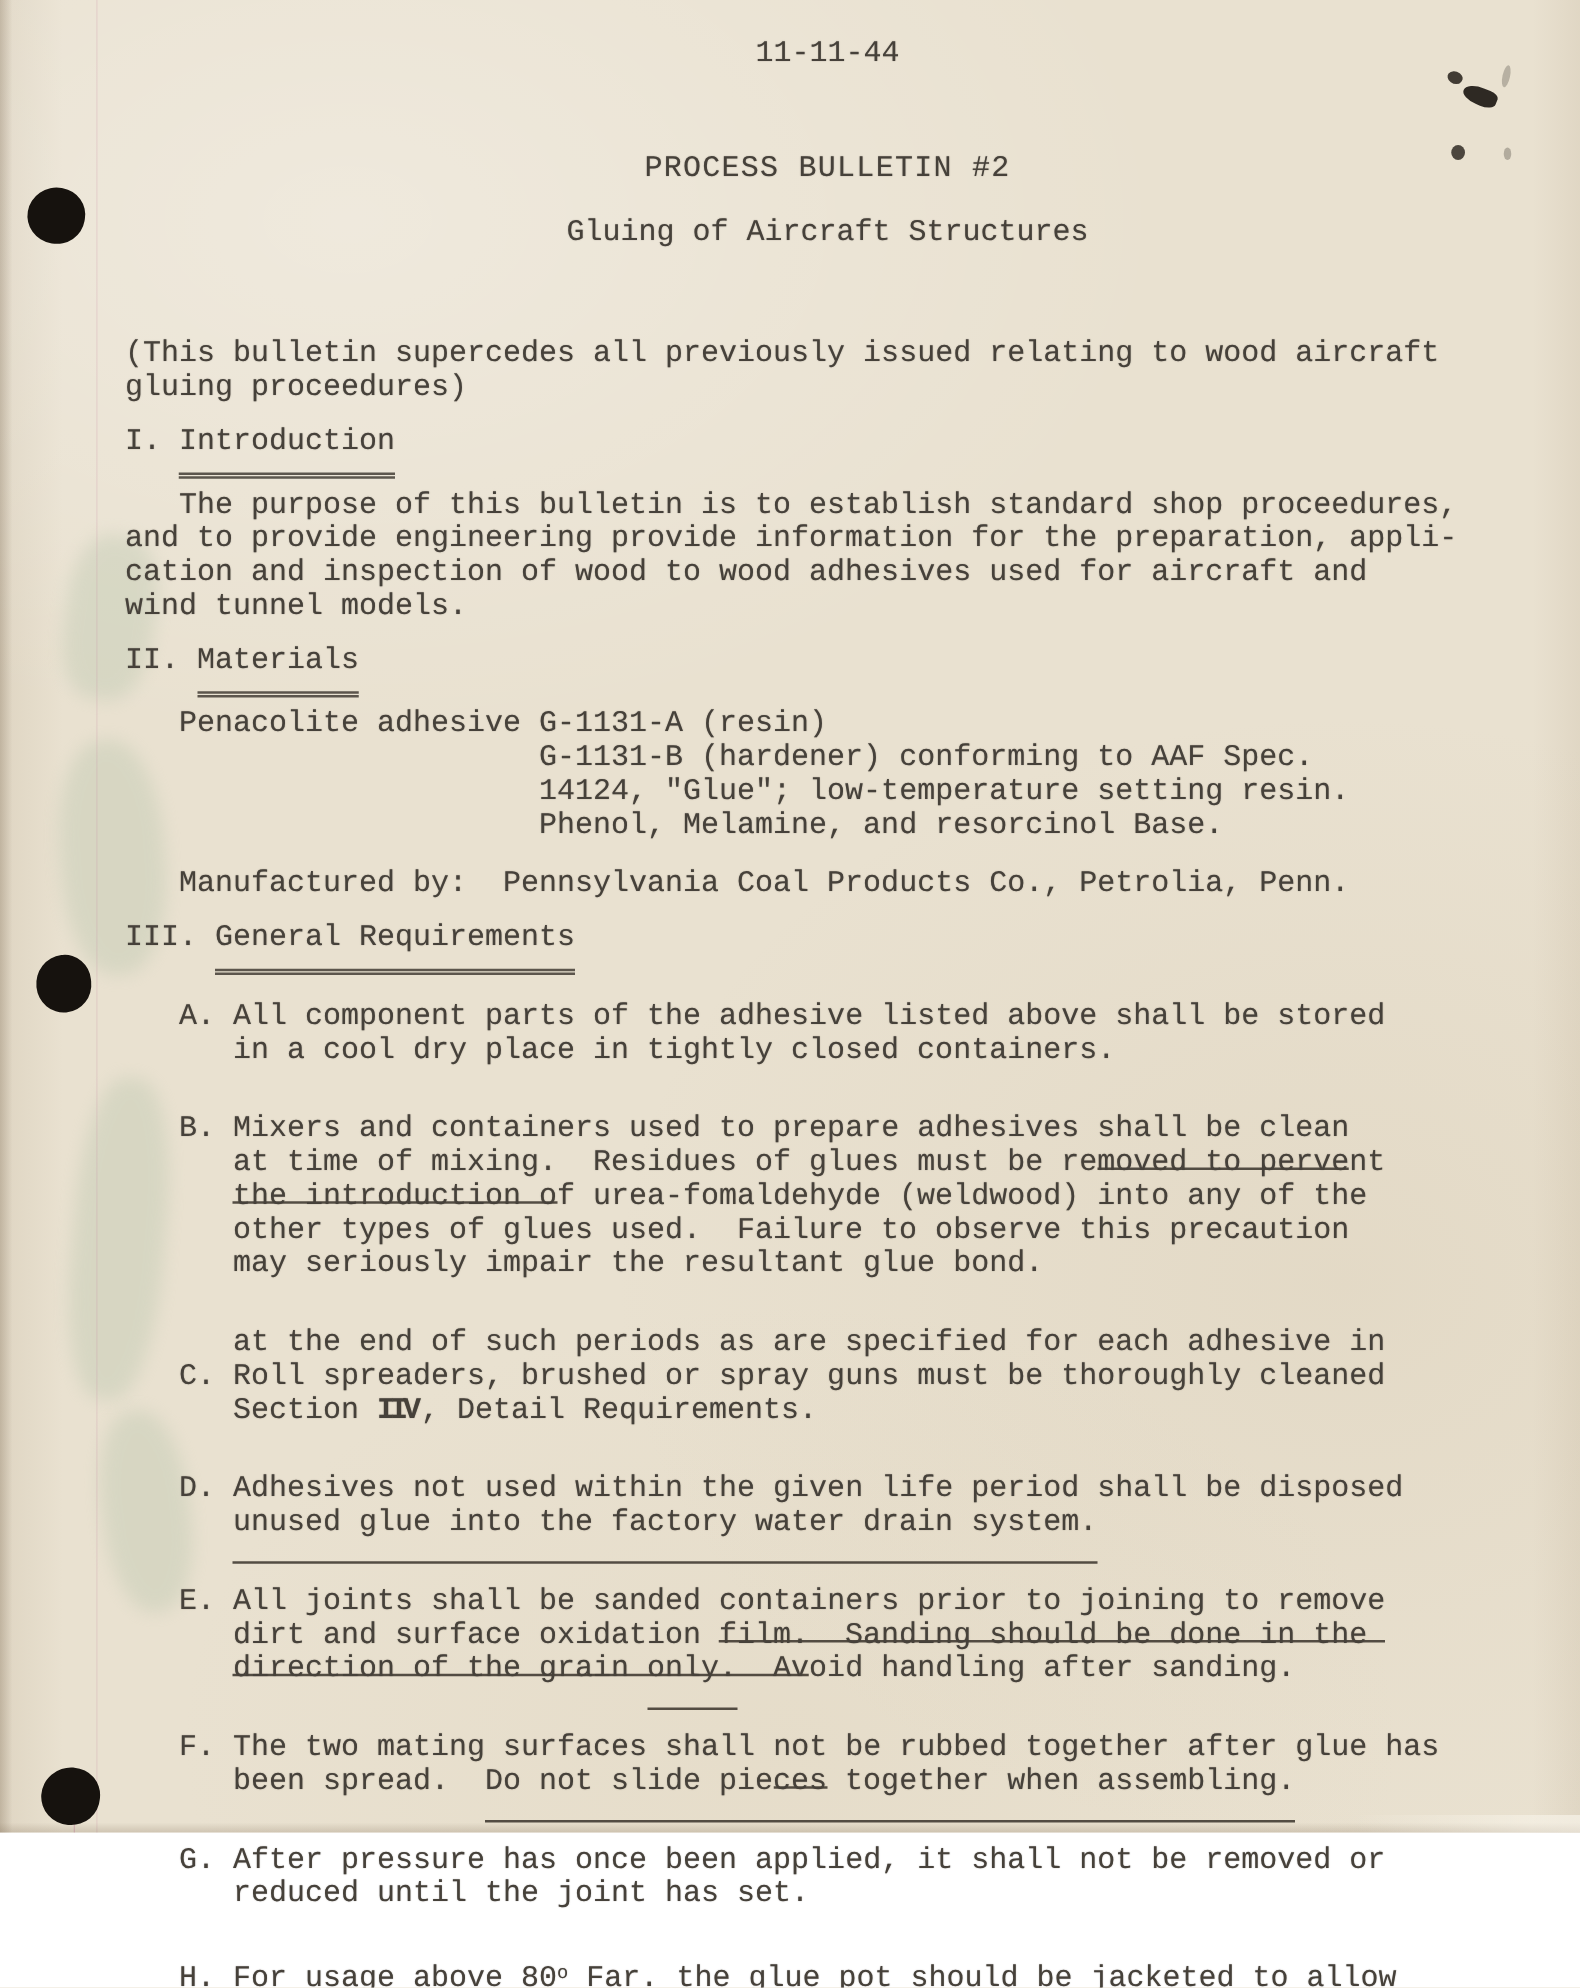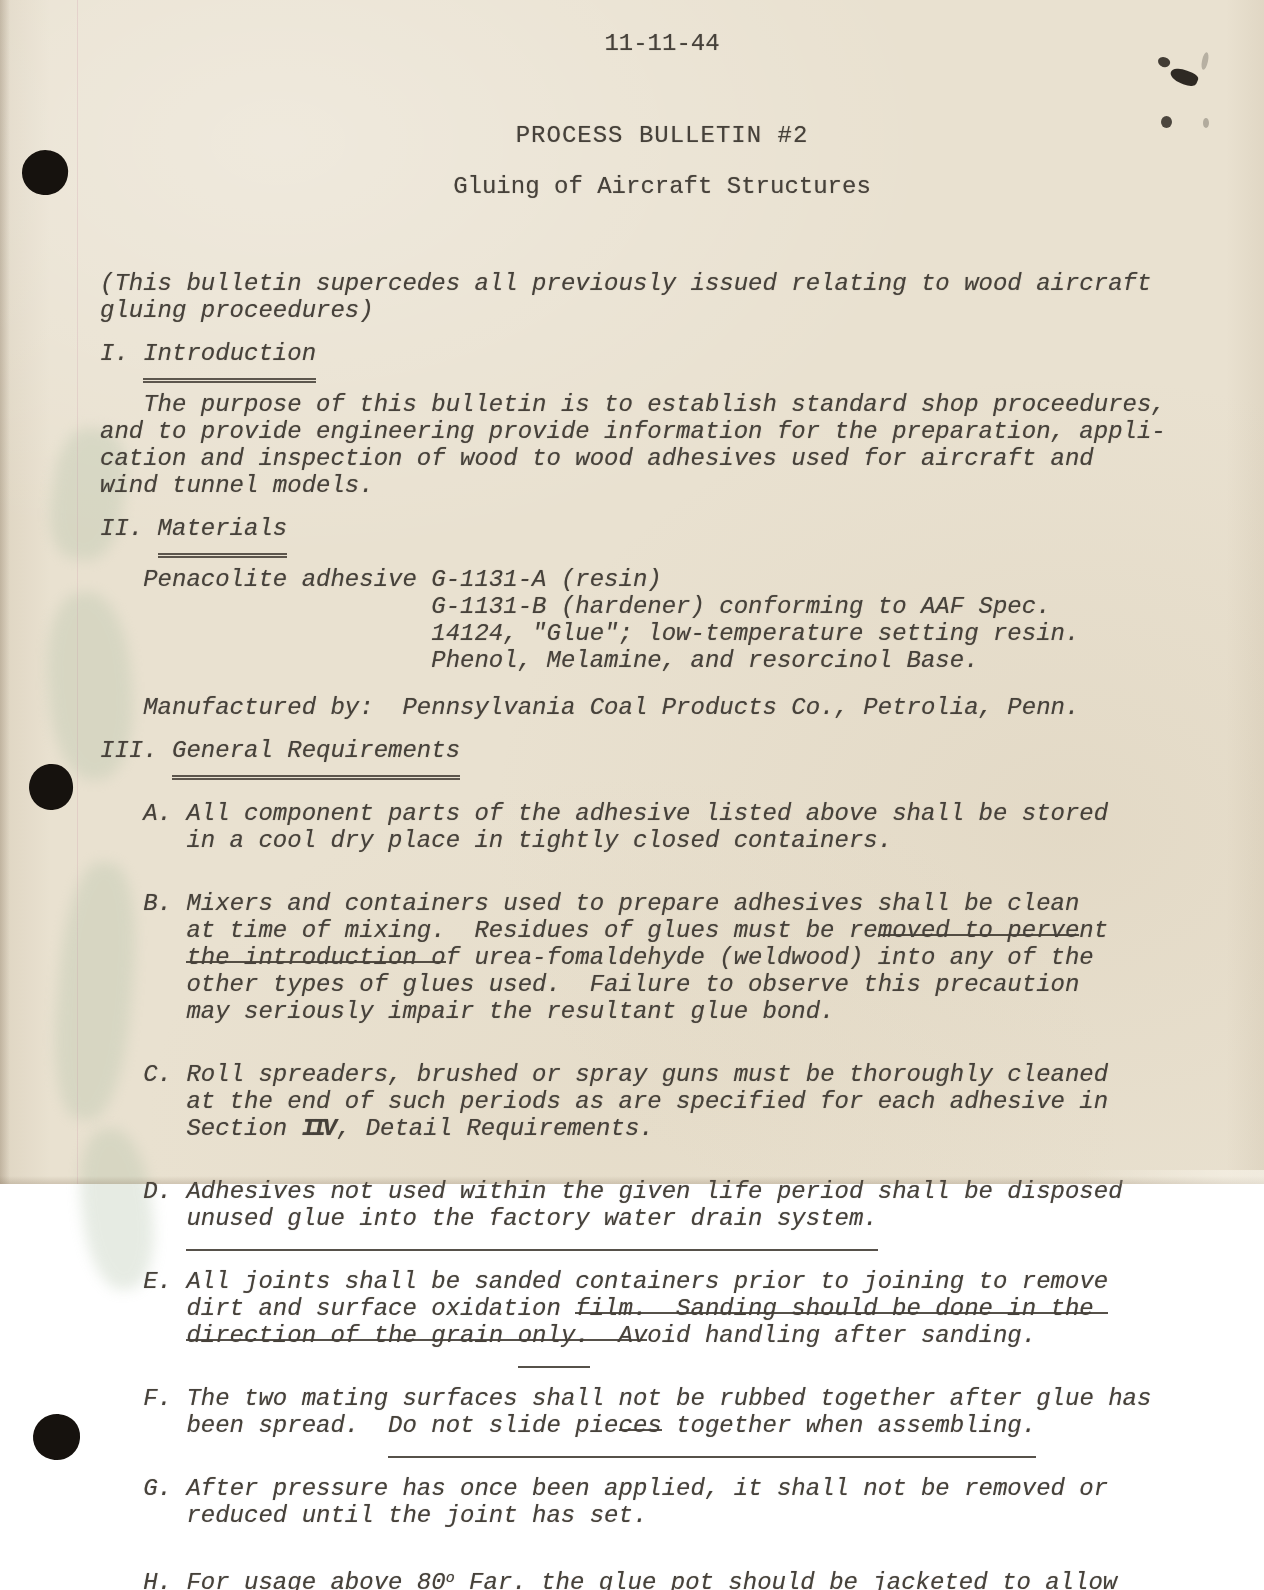--- a/index.html
+++ b/index.html
@@ -4,39 +4,39 @@
 <style>
   :root{
     --paper:#e9e1d0;
     --ink:#46413a;
     --rule:#c98ca6;
   }
   html,body{margin:0;padding:0;}
   body{width:1264px;height:1590px;overflow:hidden;}
   .page{
     position:relative;
-    width:1264px;height:1184px;
+    width:1264px;height:1466px;
     background:
       radial-gradient(1100px 700px at 22% 12%, rgba(255,255,255,.28), transparent 60%),
       radial-gradient(900px 700px at 85% 70%, rgba(196,178,146,.16), transparent 65%),
       radial-gradient(700px 500px at 50% 95%, rgba(210,195,165,.15), transparent 70%),
       linear-gradient(90deg, rgba(160,140,110,.14), transparent 4%, transparent 97%, rgba(160,140,110,.12)),
       var(--paper);
     font-family:"Liberation Mono","DejaVu Sans Mono",monospace;
     font-size:24px;
     line-height:27px;
     color:var(--ink);
     text-shadow:0 0 1px rgba(62,56,48,.45);
   }
   .content{position:relative;z-index:2;padding:30px 40px 0 100px;}
   .center{text-align:center;}
   .doc-title{margin-top:65px;letter-spacing:1px;}
   .doc-subtitle{margin-top:24px;}
   .line{white-space:pre;}
-  .block{margin-top:20px;font-style:italic;}
+  .block{margin-top:20px;}
   .block.heading{margin-top:16px;}
   .block.item{margin-top:36px;margin-left:3ch;padding-left:3ch;}
   .block.item .line.first{text-indent:-3ch;}
   .b-supersedes-note{margin-top:70px;}
   .b-intro-paragraph{margin-top:24px;}
   .b-materials-spec{margin-top:24px;}
   .b-manufacturer-note{margin-top:20px;}
   .seg{white-space:pre;}
   .u{border-bottom:2px solid rgba(56,50,42,.85);padding-bottom:17px;}
   .hu{border-bottom:5px double rgba(56,50,42,.8);padding-bottom:11px;}
@@ -122,22 +122,22 @@
           <div class="line"><span class="seg">in a cool dry place in tightly closed containers.</span></div>
         </div>
         <div class="block item b-requirement-b">
           <div class="line first"><span class="seg letter">B. </span><span class="seg">Mixers and containers used to prepare adhesives </span><span class="seg u">shall be clean</span></div>
           <div class="line"><span class="seg u">at time of mixing.</span><span class="seg">  Residues of glues must be removed to pervent</span></div>
           <div class="line"><span class="seg">the introduction of urea-fomaldehyde (weldwood) into any of the</span></div>
           <div class="line"><span class="seg">other types of glues used.  Failure to observe this precaution</span></div>
           <div class="line"><span class="seg">may seriously impair the resultant glue bond.</span></div>
         </div>
         <div class="block item b-requirement-c">
+          <div class="line"><span class="seg">at the end of such periods as are specified for each adhesive in</span></div>
           <div class="line first"><span class="seg letter">C. </span><span class="seg">Roll spreaders, brushed or spray guns must be thoroughly cleaned</span></div>
-          <div class="line"><span class="seg">at the end of such periods as are specified for each adhesive in</span></div>
           <div class="line"><span class="seg">Section </span><span class="seg ov">IIV</span><span class="seg">, Detail Requirements.</span></div>
         </div>
         <div class="block item b-requirement-d">
           <div class="line first"><span class="seg letter">D. </span><span class="seg">Adhesives not used within the given life period shall be disposed</span></div>
           <div class="line"><span class="seg u">unused glue into the factory water drain system.</span></div>
         </div>
         <div class="block item b-requirement-e">
           <div class="line first"><span class="seg letter">E. </span><span class="seg">All joints shall be sanded </span><span class="seg u">containers prior to joining to remove</span></div>
           <div class="line"><span class="seg u">dirt and surface oxidation film.</span><span class="seg">  Sanding should be done in the</span></div>
           <div class="line"><span class="seg">direction of the grain </span><span class="seg u">only.</span><span class="seg">  Avoid handling after sanding.</span></div>

